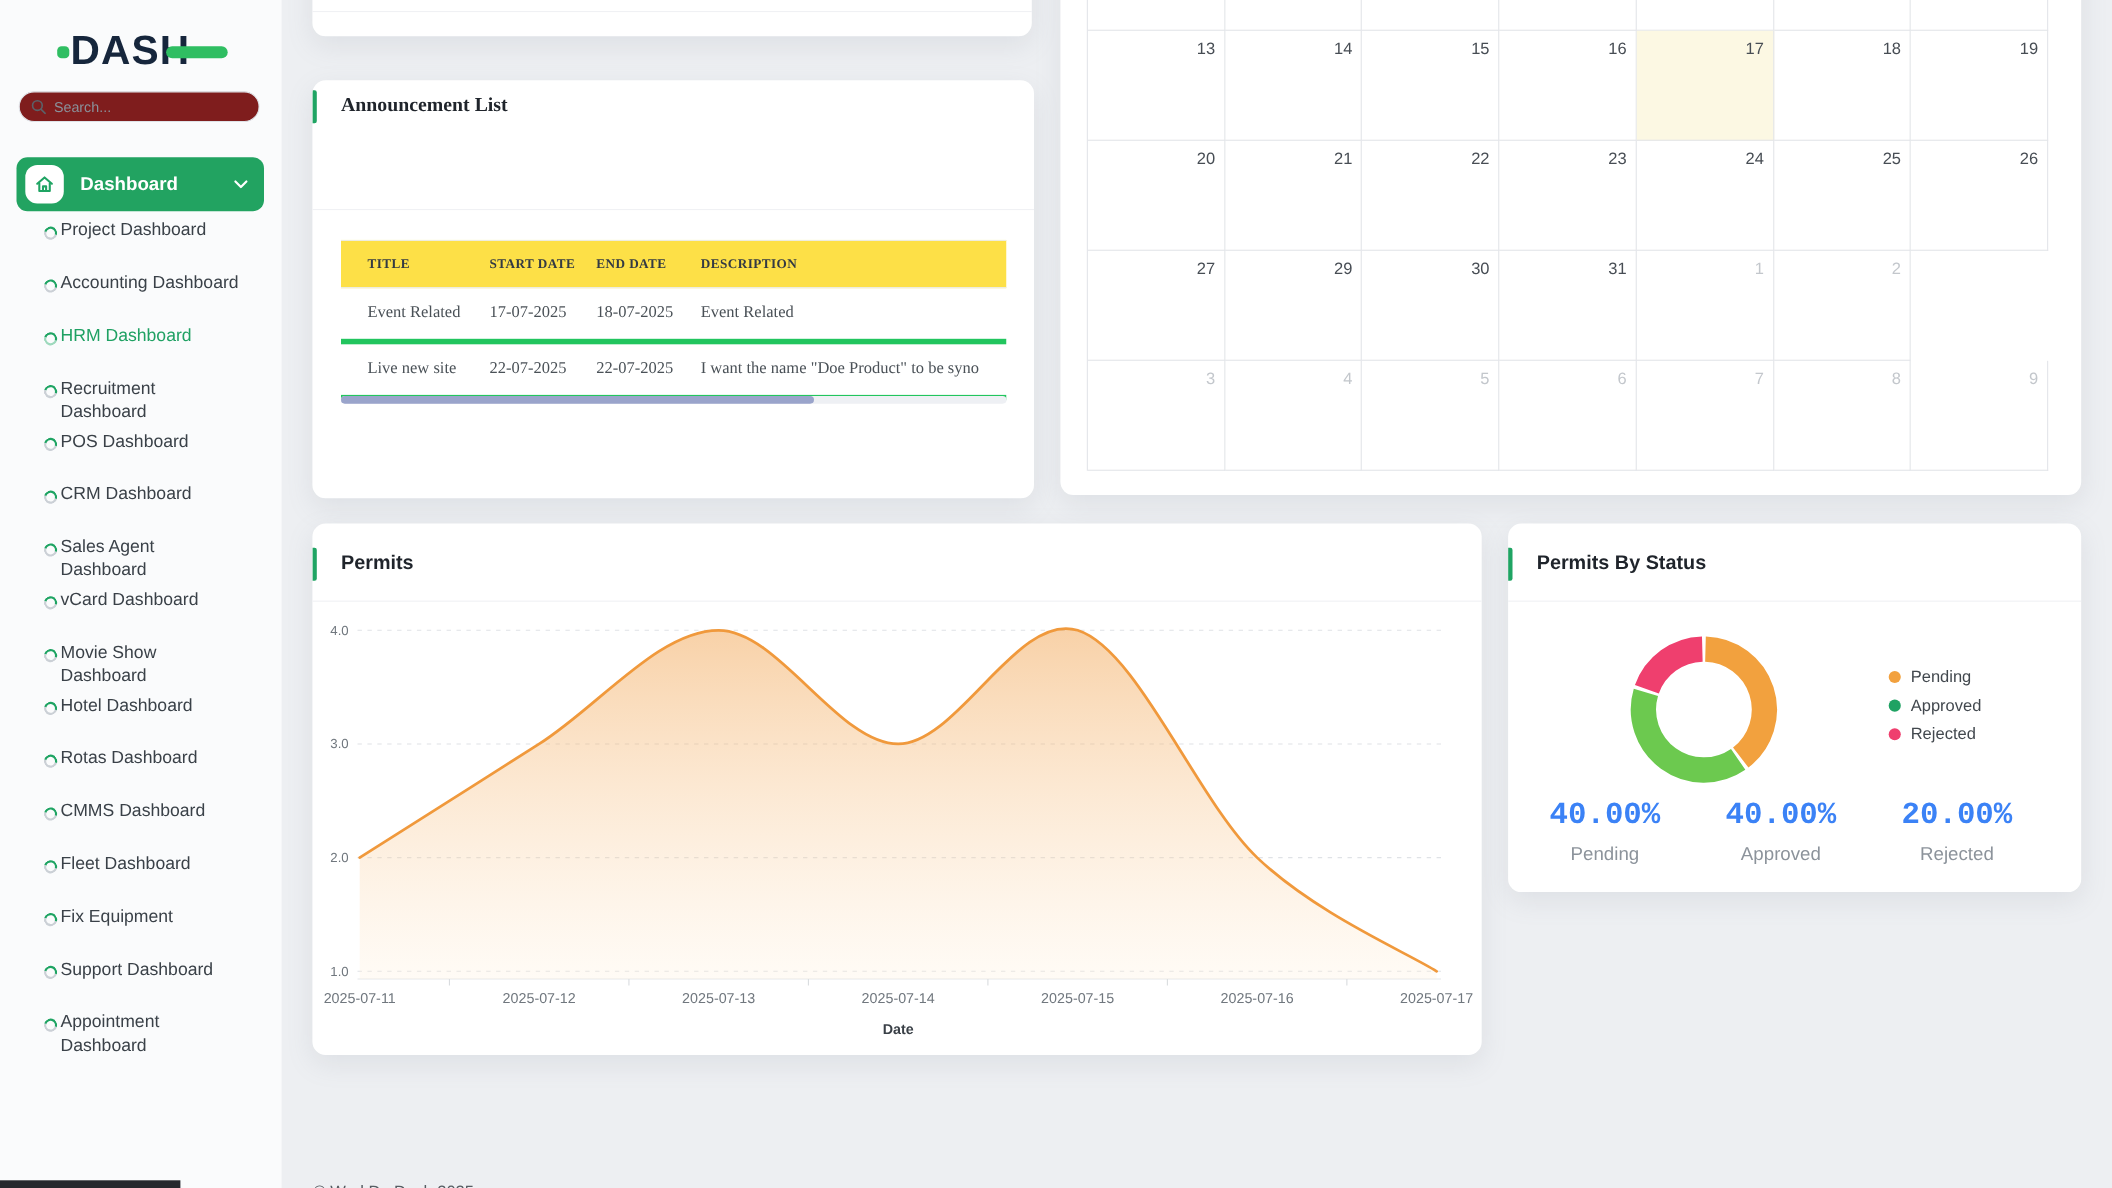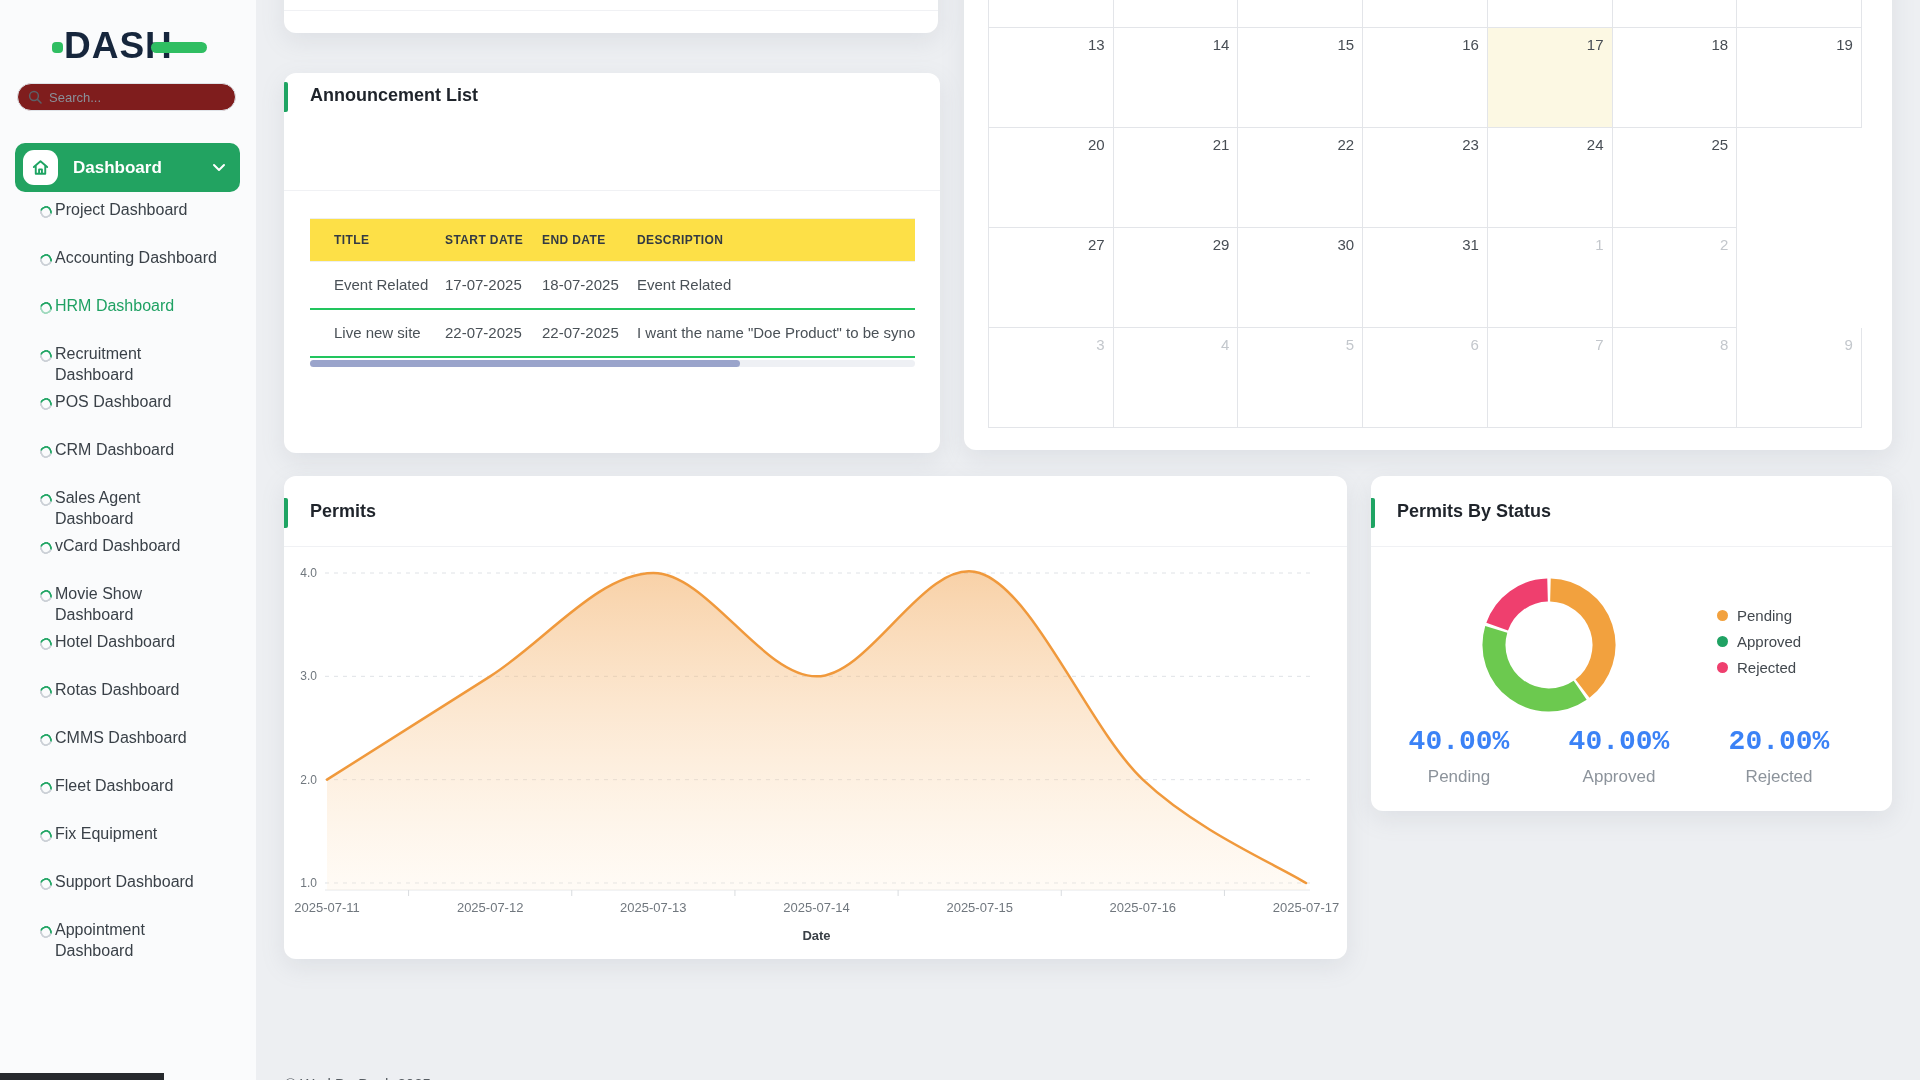--- a/index.html
+++ b/index.html
@@ -30,21 +30,21 @@
   .side-item.active .ring{border-color:#9ED9BD;border-top-color:#1FA463;border-right-color:#1FA463;}
   
   .card{position:absolute;background:#fff;border-radius:12px;box-shadow:0 8px 24px rgba(125,135,148,.14);}
   .card .greenbar{position:absolute;left:0;width:4px;background:#1FA463;border-radius:0 2px 2px 0;}
   .card .ctitle{position:absolute;font-size:18px;font-weight:700;color:#1F242B;}
   .card .cdivider{position:absolute;left:0;right:0;height:1px;background:#F0F1F4;}
   
   .ann-table{position:absolute;left:26px;top:145px;width:605px;overflow:hidden;}
   .t-head{position:relative;height:42px;background:#fde047;border-top:1px solid #ECEEF1;border-bottom:1px solid #ECEEF1;}
   .t-head span{position:absolute;top:14px;font-size:12px;font-weight:700;letter-spacing:.4px;color:#333A43;white-space:nowrap;}
-  .t-row{position:relative;height:46px;border-bottom:2px solid #22c55e;}
+  .t-row{position:relative;height:46px;border-bottom:5px solid #22c55e;}
   .t-row span{position:absolute;top:14px;font-size:15px;color:#4A5157;white-space:nowrap;}
   .hscroll{position:absolute;left:26px;top:287px;width:605px;height:7px;background:#EEF0F4;border-radius:4px;}
   .hscroll .thumb{position:absolute;left:0;top:0;height:7px;width:430px;background:#9AA4CB;border-radius:4px;}
   
   .cal-grid{position:absolute;left:24px;top:28px;width:873px;border-left:1px solid #E3E5E9;}
   .cal-row{display:flex;height:100px;}
   .cal-cell{position:relative;width:124.71px;box-sizing:border-box;border-right:1px solid #E3E5E9;border-bottom:1px solid #E3E5E9;}
   .cal-row.partial .cal-cell{border-bottom:1px solid #E3E5E9;}
   .cal-cell .num{position:absolute;top:8px;right:8px;font-size:15px;color:#474D54;}
   .cal-cell.out .num{color:#C3C7CC;}
@@ -216,20 +216,23 @@
         </div>
         <div class="cal-cell">
           <span class="num">23</span>
         </div>
         <div class="cal-cell">
           <span class="num">24</span>
         </div>
         <div class="cal-cell">
           <span class="num">25</span>
         </div>
+        <div class="cal-cell">
+          <span class="num">26</span>
+        </div>
       </div>
       <div class="cal-row">
         <div class="cal-cell">
           <span class="num">27</span>
         </div>
         <div class="cal-cell">
           <span class="num">29</span>
         </div>
         <div class="cal-cell">
           <span class="num">30</span>
@@ -263,21 +266,21 @@
         <div class="cal-cell out">
           <span class="num">8</span>
         </div>
         <div class="cal-cell out">
           <span class="num">9</span>
         </div>
       </div>
     </div>
 </div>
 
-<div class="card" style="left:284px;top:73px;width:656px;height:380px;overflow:hidden;">
+<div class="card" style="left:284px;top:73px;width:656px;height:380px;overflow:hidden;font-family:Liberation Serif, serif;">
   <div class="greenbar" style="top:9px;height:30px;"></div>
   <div class="ctitle" style="left:26px;top:12px;">Announcement List</div>
   <div class="cdivider" style="top:117px;"></div>
   <div class="ann-table">
     <div class="t-head">
         <span style="left: 24px;">TITLE</span>
         <span style="left: 135px;">START DATE</span>
         <span style="left: 232px;">END DATE</span>
         <span style="left: 327px;">DESCRIPTION</span>
       </div>

